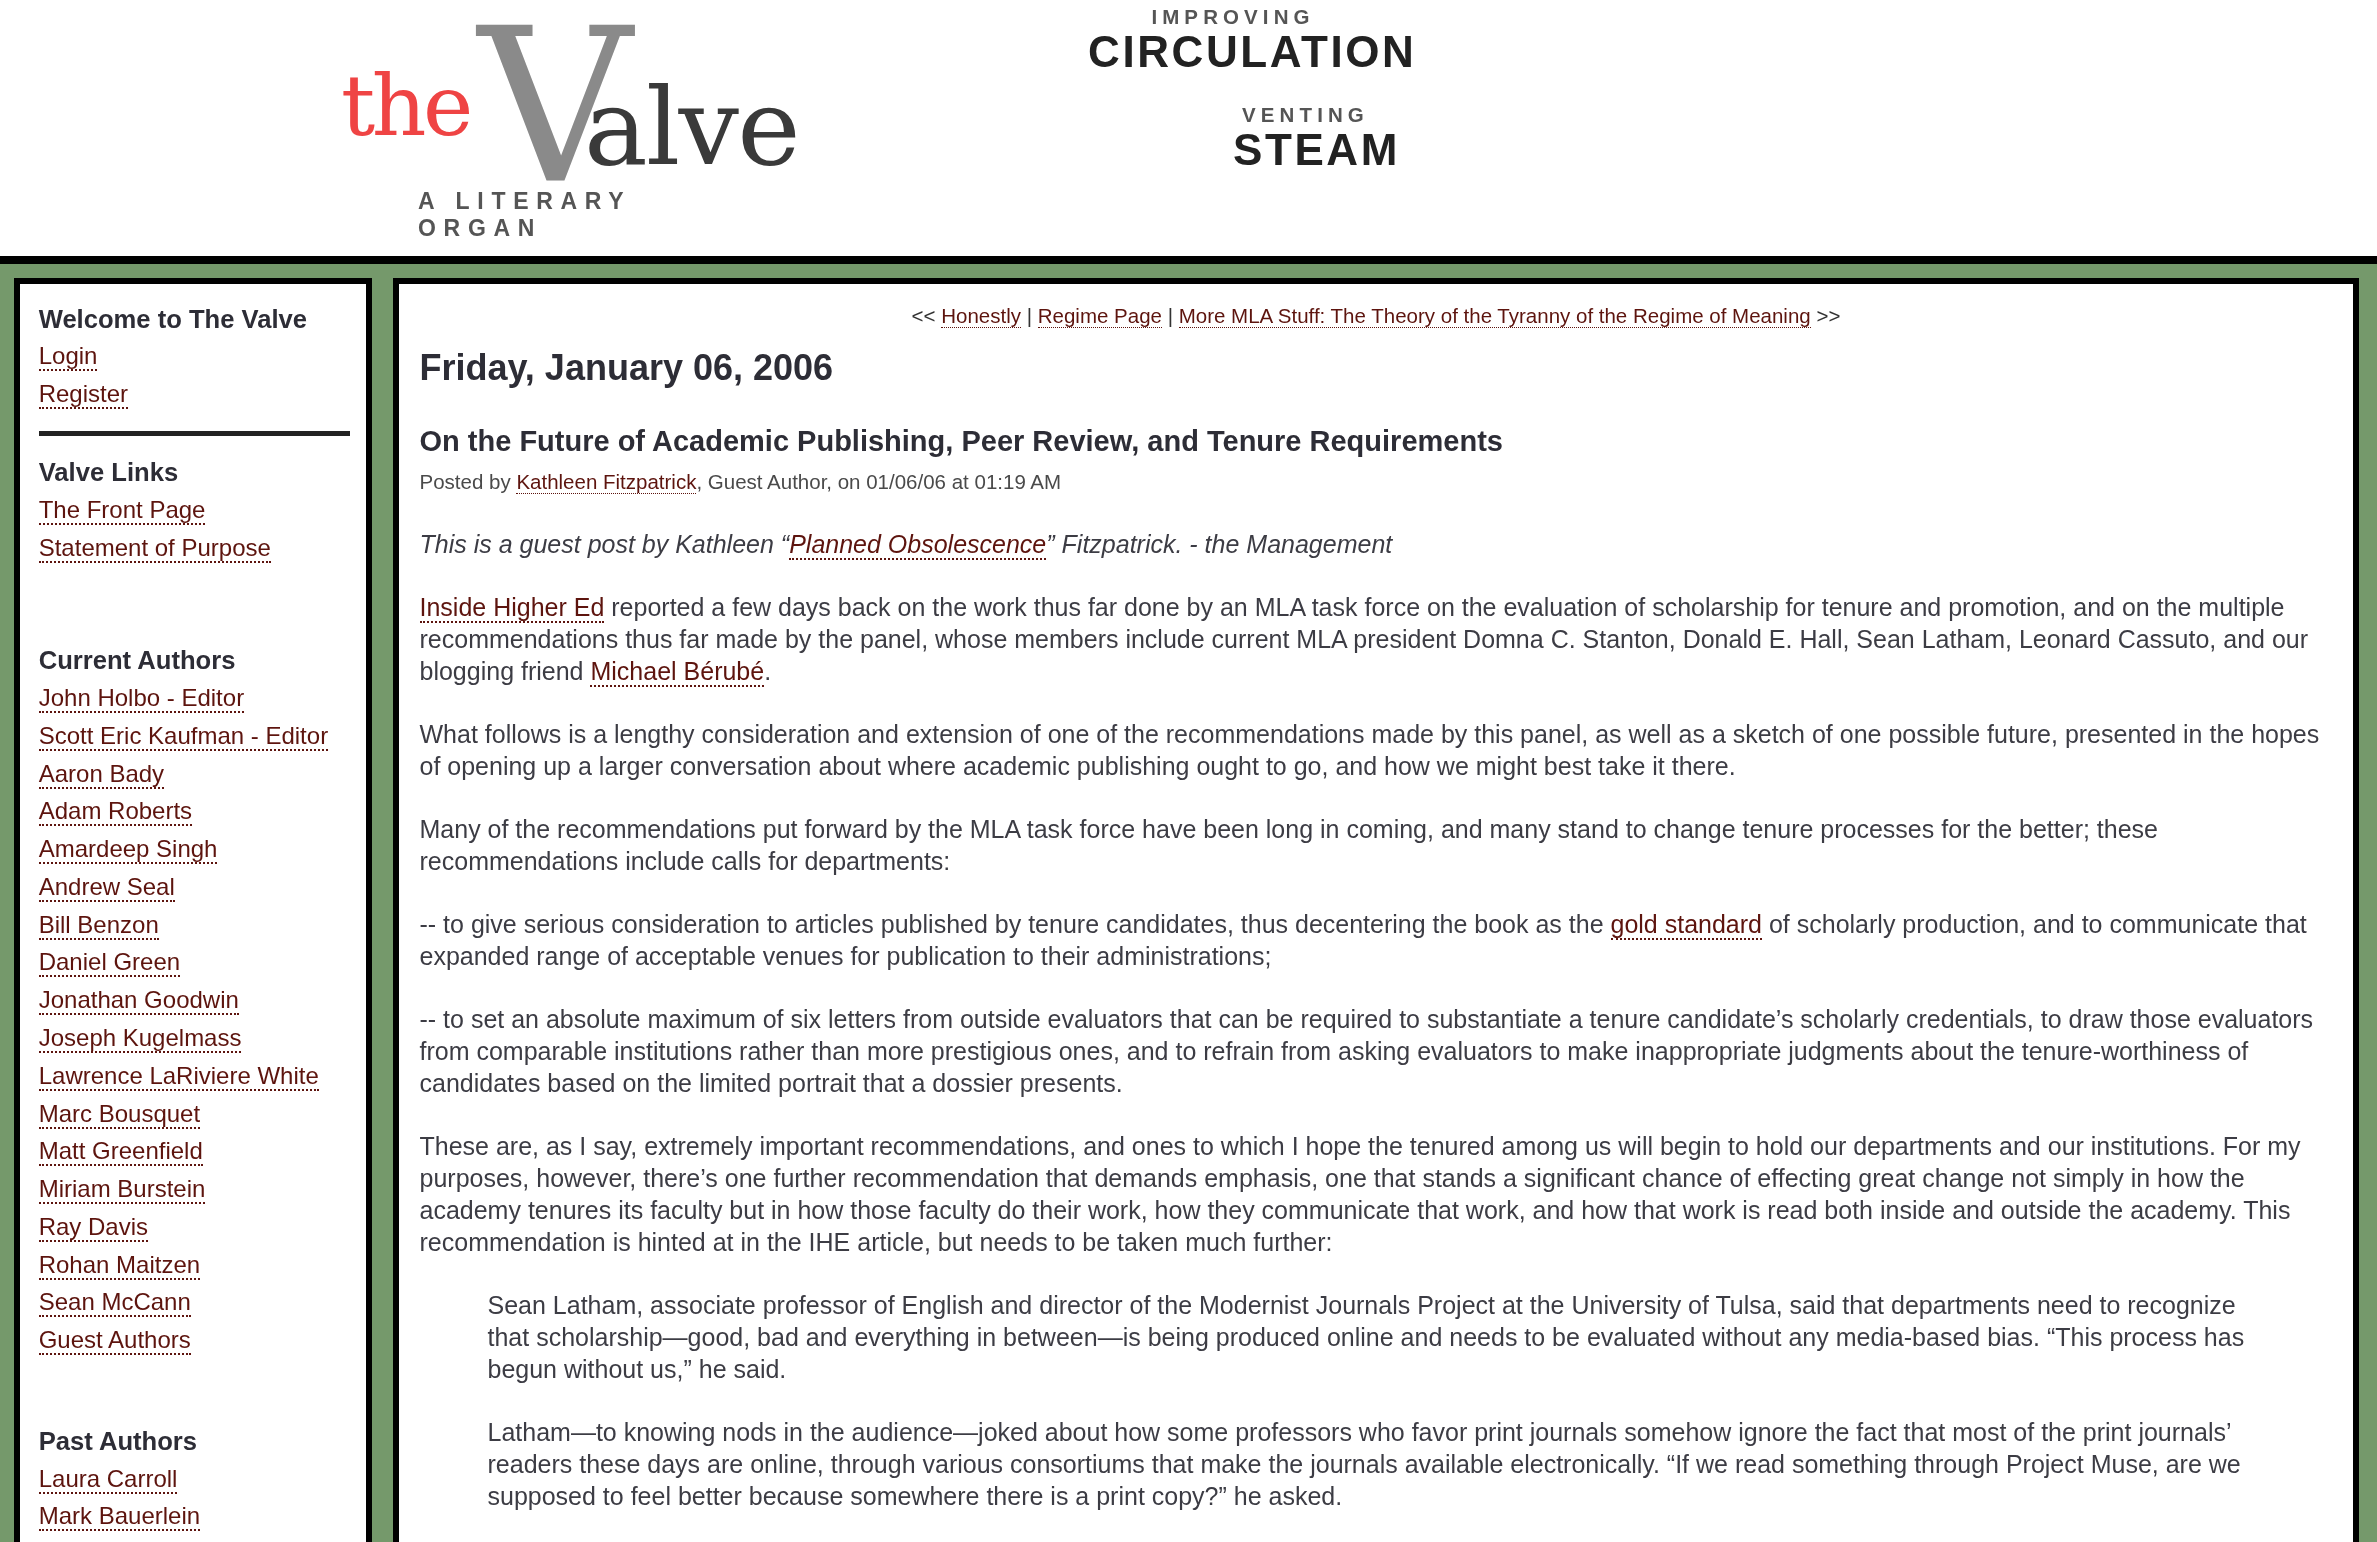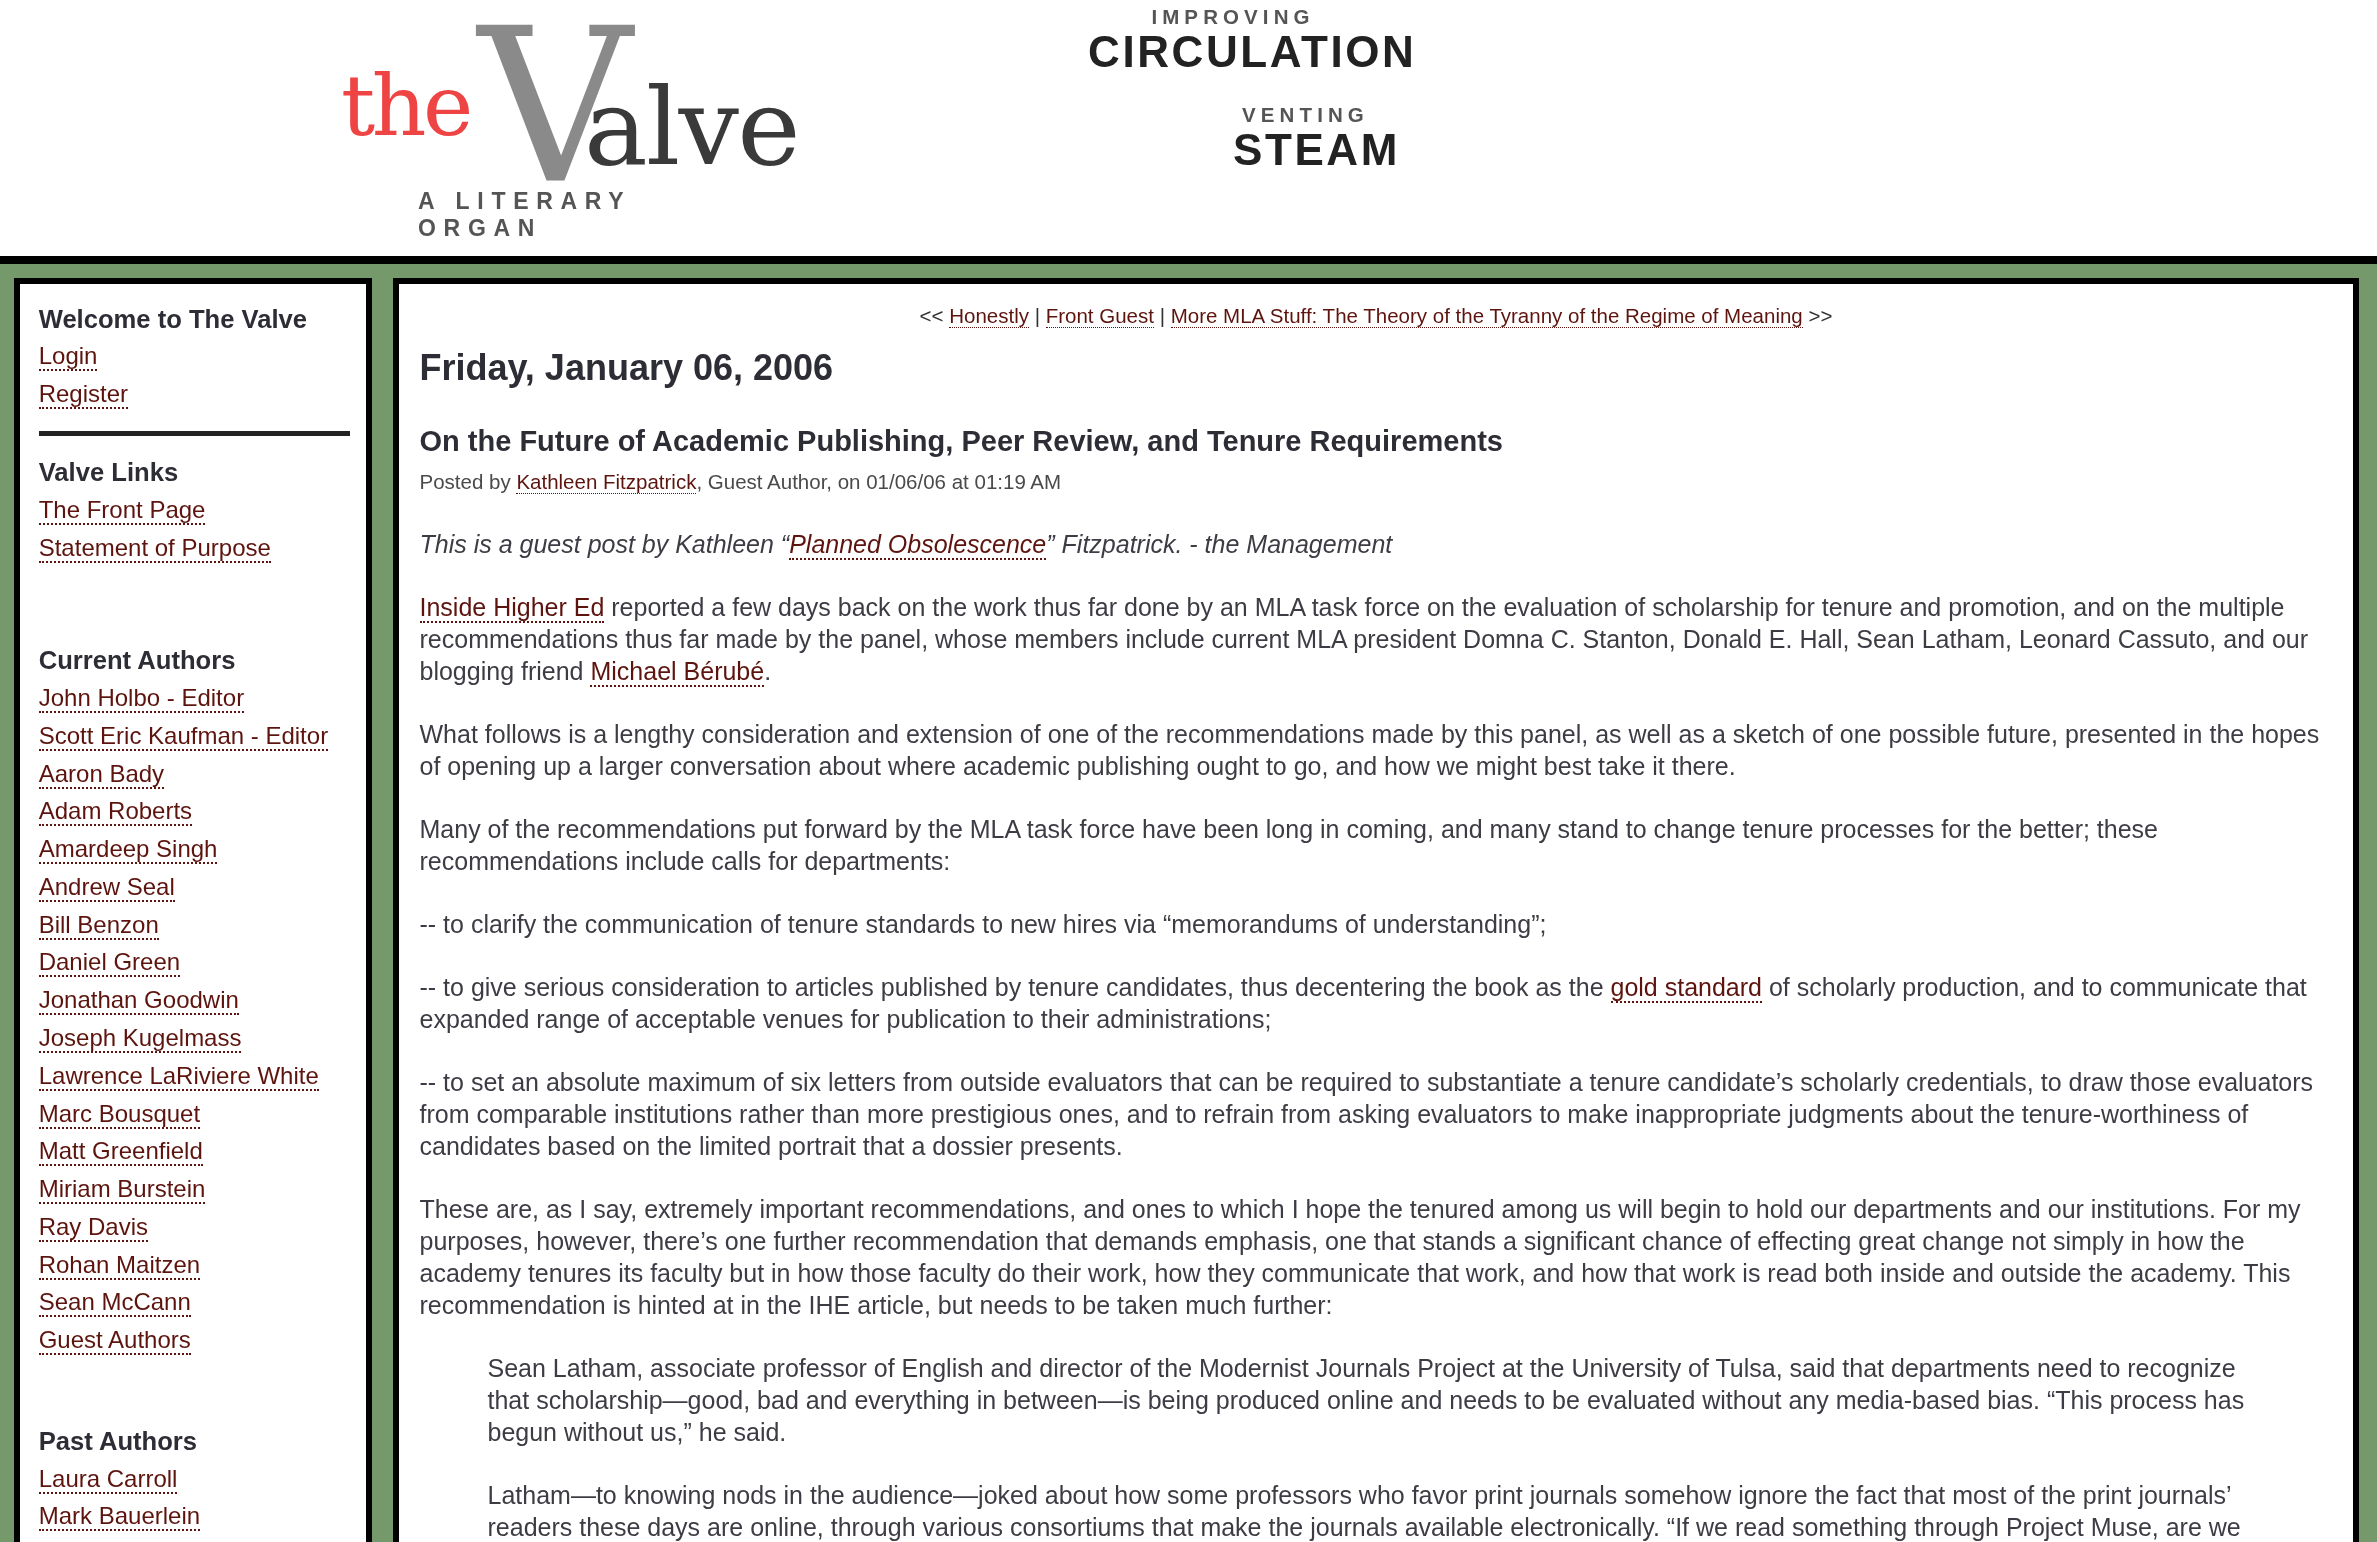--- a/index.html
+++ b/index.html
@@ -115,37 +115,36 @@
     <div class="sb-gap-md"></div>
     <div class="sb-heading">Past Authors</div>
     <div class="sb-link-row"><a class="sb-link">Laura Carroll</a></div>
     <div class="sb-link-row"><a class="sb-link">Mark Bauerlein</a></div>
     <div class="sb-link-row"><a class="sb-link">Miriam Jones</a></div>
   </div>
 
 </div>
 
 <div class="main-box">
-  <div class="top-nav"><span>&lt;&lt;</span> <a class="red-link">Honestly</a><span> | </span><a class="red-link">Front Guest</a><span> | </span><a class="red-link">More MLA Stuff: The Theory of the Tyranny of the Regime of Meaning</a> <span>&gt;&gt;</span></div>
+  <div class="top-nav"><span>&lt;&lt;</span> <a class="red-link">Honestly</a><span> | </span><a class="red-link">Regime Page</a><span> | </span><a class="red-link">More MLA Stuff: The Theory of the Tyranny of the Regime of Meaning</a> <span>&gt;&gt;</span></div>
 
   <div class="date-heading">Friday, January 06, 2006</div>
 
   <div class="post-title">On the Future of Academic Publishing, Peer Review, and Tenure Requirements</div>
   <div class="byline"><span>Posted by </span><a class="red-link">Kathleen Fitzpatrick</a><span>, Guest Author, on 01/06/06 at 01:19 AM</span></div>
 
   <div class="post-body">
     <p class="intro"><span>This is a guest post by Kathleen “</span><a class="red-link">Planned Obsolescence</a><span>” Fitzpatrick. - the Management</span></p>
 
     <p><a class="red-link">Inside Higher Ed</a><span> reported a few days back on the work thus far done by an MLA task force on the evaluation of scholarship for tenure and promotion, and on the multiple recommendations thus far made by the panel, whose members include current MLA president Domna C. Stanton, Donald E. Hall, Sean Latham, Leonard Cassuto, and our blogging friend </span><a class="red-link">Michael Bérubé</a><span>.</span></p>
 
     <p>What follows is a lengthy consideration and extension of one of the recommendations made by this panel, as well as a sketch of one possible future, presented in the hopes of opening up a larger conversation about where academic publishing ought to go, and how we might best take it there.</p>
 
     <p>Many of the recommendations put forward by the MLA task force have been long in coming, and many stand to change tenure processes for the better; these recommendations include calls for departments:</p>
 
-    <p>-- to clarify the communication of tenure standards to new hires via “memorandums of understanding”;</p>
 
     <p><span>-- to give serious consideration to articles published by tenure candidates, thus decentering the book as the </span><a class="red-link">gold standard</a><span> of scholarly production, and to communicate that expanded range of acceptable venues for publication to their administrations;</span></p>
 
     <p>-- to set an absolute maximum of six letters from outside evaluators that can be required to substantiate a tenure candidate’s scholarly credentials, to draw those evaluators from comparable institutions rather than more prestigious ones, and to refrain from asking evaluators to make inappropriate judgments about the tenure-worthiness of candidates based on the limited portrait that a dossier presents.</p>
 
     <p>These are, as I say, extremely important recommendations, and ones to which I hope the tenured among us will begin to hold our departments and our institutions.  For my purposes, however, there’s one further recommendation that demands emphasis, one that stands a significant chance of effecting great change not simply in how the academy tenures its faculty but in how those faculty do their work, how they communicate that work, and how that work is read both inside and outside the academy.  This recommendation is hinted at in the IHE article, but needs to be taken much further:</p>
 
     <blockquote>Sean Latham, associate professor of English and director of the Modernist Journals Project at the University of Tulsa, said that departments need to recognize that scholarship—good, bad and everything in between—is being produced online and needs to be evaluated without any media-based bias. “This process has begun without us,” he said.</blockquote>
 
     <blockquote>Latham—to knowing nods in the audience—joked about how some professors who favor print journals somehow ignore the fact that most of the print journals’ readers these days are online, through various consortiums that make the journals available electronically. “If we read something through Project Muse, are we supposed to feel better because somewhere there is a print copy?” he asked.</blockquote>

